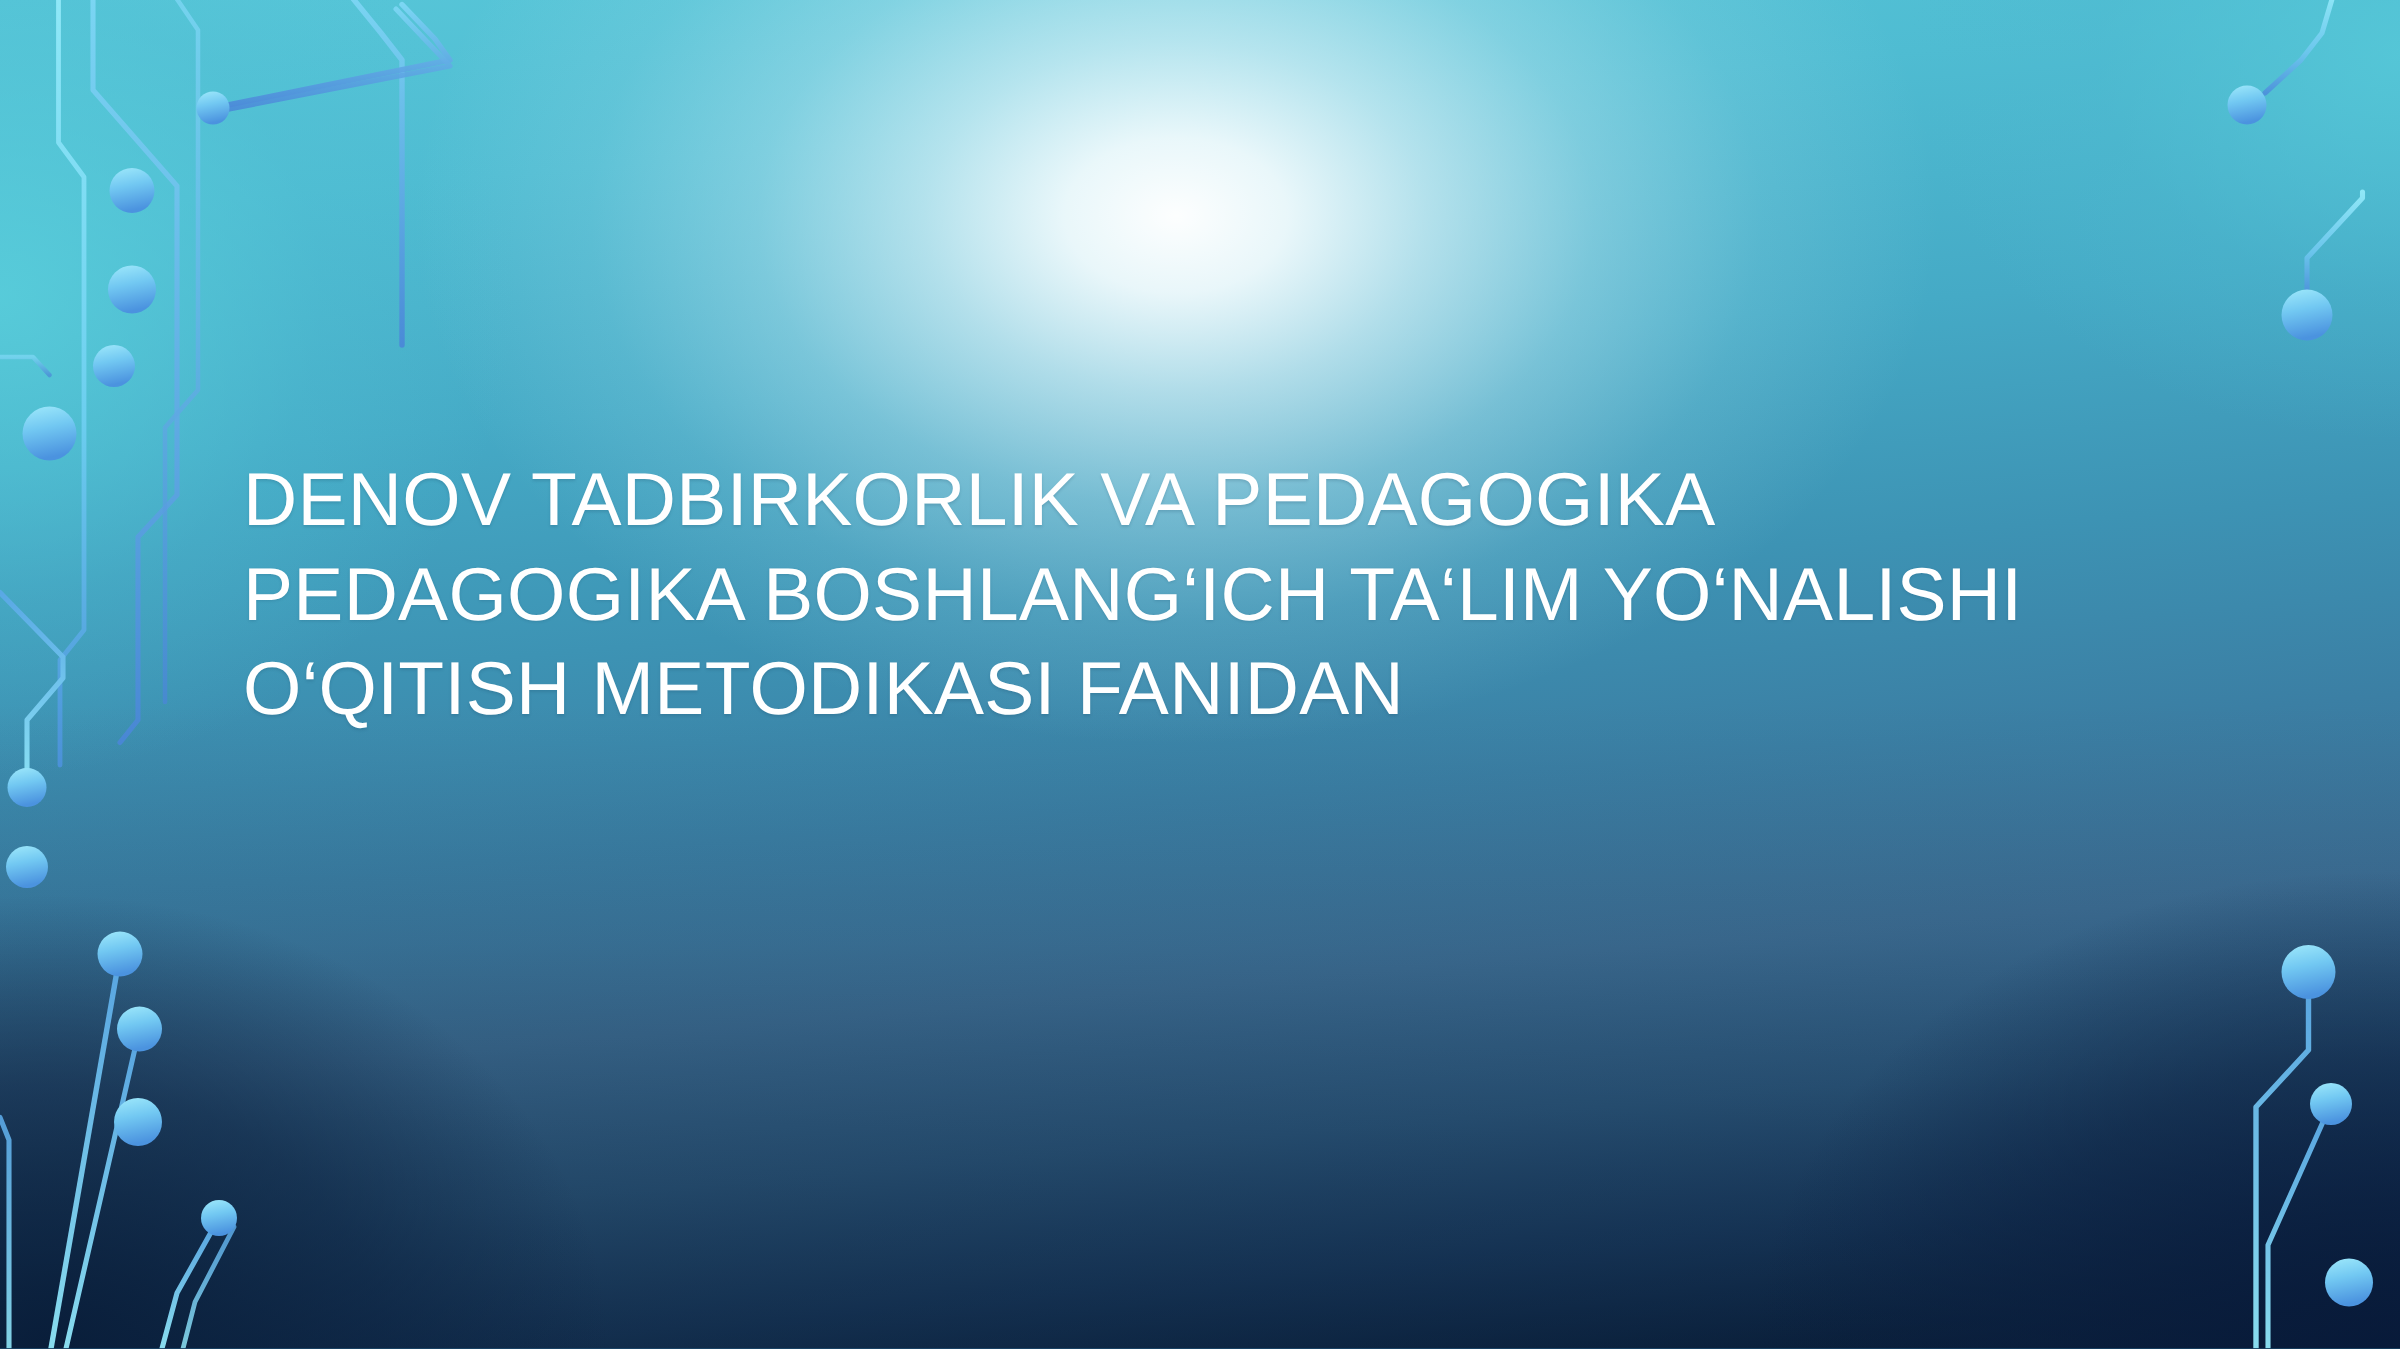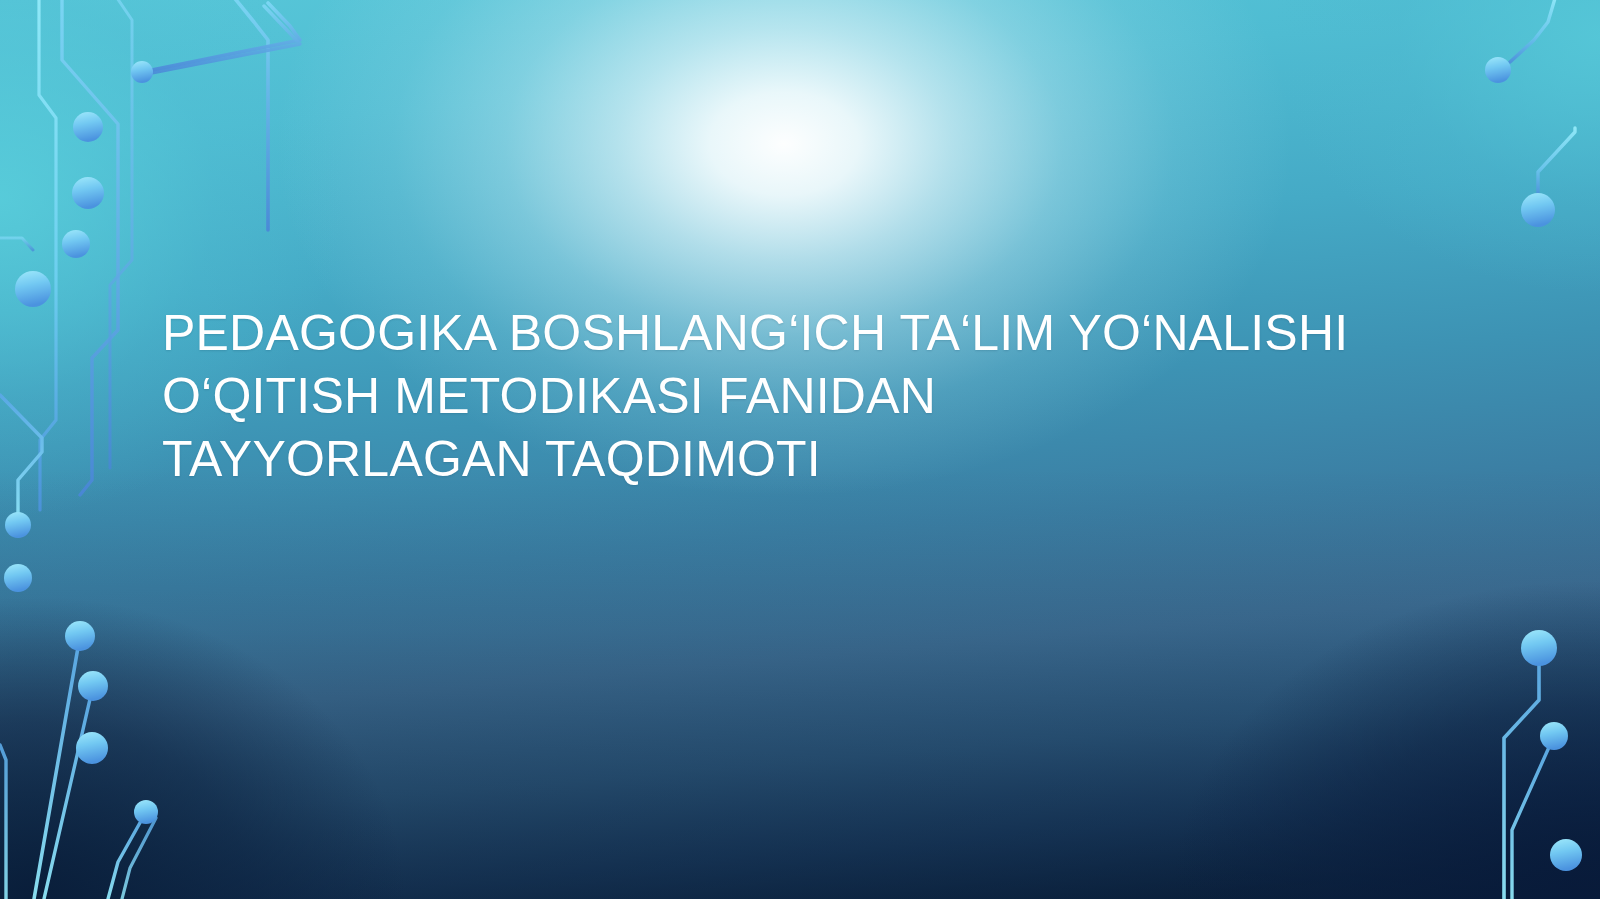--- a/index.html
+++ b/index.html
@@ -228,18 +228,18 @@
     <g>
       <circle cx="1498" cy="70" r="13" fill="url(#nodeGradR)"></circle>
       <circle cx="1538" cy="210" r="17" fill="url(#nodeGradR)"></circle>
       <circle cx="1539" cy="648" r="18" fill="url(#nodeGradR)"></circle>
       <circle cx="1554" cy="736" r="14" fill="url(#nodeGradR)"></circle>
       <circle cx="1566" cy="855" r="16" fill="url(#nodeGradR)"></circle>
     </g>
   </svg>
 
   <div id="title-block">
+    <div class="title-line">DENOV TADBIRKORLIK VA PEDAGOGIKA</div>
     <div class="title-line">PEDAGOGIKA BOSHLANG‘ICH TA‘LIM YO‘NALISHI</div>
     <div class="title-line">O‘QITISH METODIKASI FANIDAN</div>
-    <div class="title-line">TAYYORLAGAN TAQDIMOTI</div>
   </div>
 
 </div>
 
 </body></html>

